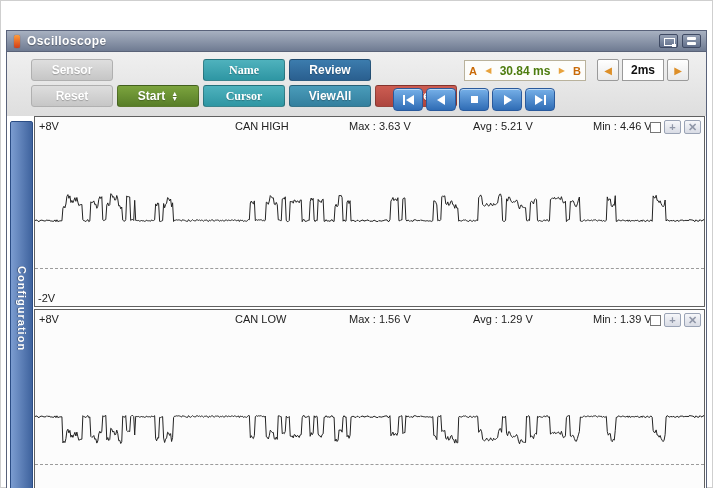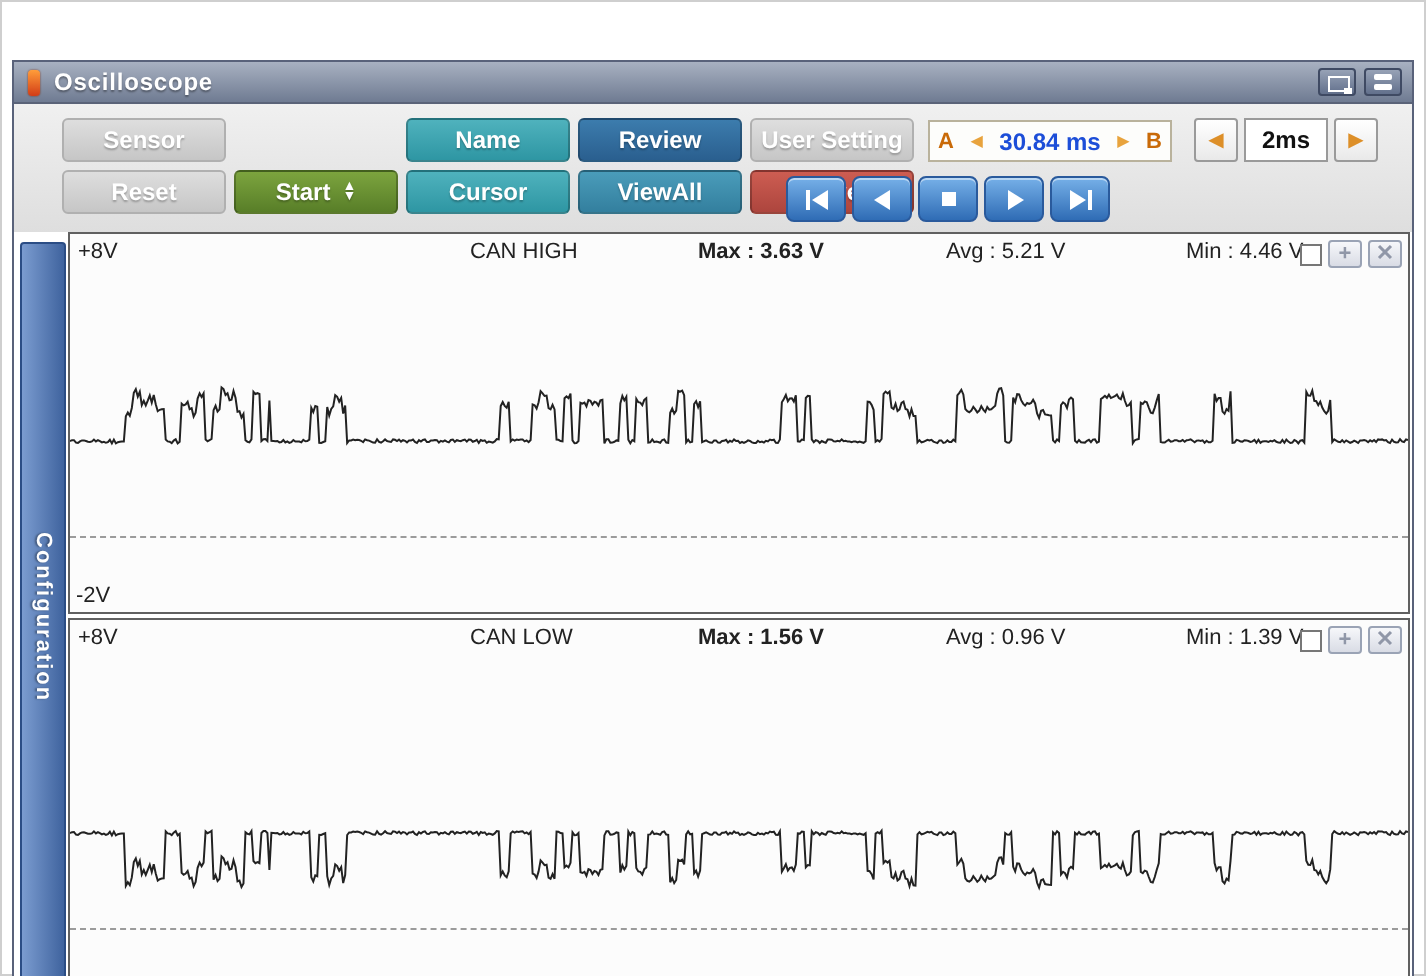--- a/index.html
+++ b/index.html
@@ -24,33 +24,33 @@
   .glyph-restore::after{content:"";position:absolute;right:-2px;bottom:-2px;width:4px;height:3px;background:#fff;}
   .glyph-split b{display:block;width:9px;height:3px;background:#fff;margin:2px auto 0;border-radius:1px;}
 
   
   .toolbar{position:absolute;left:0;top:21px;right:0;height:64px;
            background:linear-gradient(#f0f0f0,#dedede);border-bottom:1px solid #8f8f8f;}
   .btn{position:absolute;height:22px;width:82px;border-radius:3px;border:1px solid rgba(0,0,0,.25);
        color:#fff;font-size:12px;font-weight:bold;display:flex;align-items:center;justify-content:center;
        box-sizing:border-box;text-shadow:0 1px 1px rgba(0,0,0,.25);cursor:default;}
   .b-gray {background:linear-gradient(#dedede,#c6c6c6);border-color:#b0b0b0;}
-  .b-teal {background:linear-gradient(#4fb2bd,#2e96a3);}
+  .b-teal {background:linear-gradient(#4fb2bd,#2e96a3);font-family:Liberation Serif, serif;}
   .b-steel{background:linear-gradient(#3c7cad,#2a5f8f);}
   .b-blue {background:linear-gradient(#4a9cba,#337f9e);}
   .b-green{background:linear-gradient(#7ca43e,#587e28);}
   .b-red  {background:linear-gradient(#cd5d52,#ad453e);}
   .sortmark{display:flex;flex-direction:column;margin-left:6px;line-height:5px;font-size:7px;}
 
   .ab-box{position:absolute;left:457px;top:8px;width:122px;height:21px;background:#fdfdfb;
           border:1px solid #b9b29c;box-sizing:border-box;display:flex;align-items:center;
           justify-content:space-between;padding:0 4px;}
   .ab-letter{color:#c96a08;font-size:11px;font-weight:bold;}
   .ab-arrow{color:#e8a33d;font-size:8px;}
-  .ab-value{color:#1d4ed8;font-size:12px;font-weight:bold;}
+  .ab-value{color:#4d7c0f;font-size:12px;font-weight:bold;}
 
   .tb-group{position:absolute;left:590px;top:7px;display:flex;gap:3px;}
   .tb-btn{width:22px;height:22px;background:linear-gradient(#fff,#e9e9e9);border:1px solid #9a9a9a;
           border-radius:2px;display:flex;align-items:center;justify-content:center;
           color:#dd8f28;font-size:10px;box-sizing:border-box;}
   .tb-val{width:42px;height:22px;background:#fff;border:1px solid #9a9a9a;display:flex;
           align-items:center;justify-content:center;font-size:12px;font-weight:bold;color:#111;box-sizing:border-box;}
 
   .playback{position:absolute;left:386px;top:36px;display:flex;gap:3px;}
   .pb-btn{width:28px;height:21px;border-radius:4px;border:1px solid #2a5a9c;
@@ -65,21 +65,21 @@
            display:flex;align-items:center;justify-content:center;box-sizing:border-box;}
   .sidebar span{writing-mode:vertical-rl;text-orientation:sideways;color:#fff;font-size:11px;
                 font-weight:bold;letter-spacing:1px;text-shadow:0 1px 1px rgba(0,0,0,.35);}
 
   .ch{position:absolute;left:27px;right:1px;background:#fcfcfc;border:1px solid #606060;box-sizing:border-box;}
   .ch0{top:0;height:191px;}
   .ch1{top:193px;height:194px;}
   .ch svg{position:absolute;left:0;top:0;width:100%;height:100%;}
   .zero{position:absolute;left:0;right:0;top:80%;border-top:1px dashed #9b9b9b;}
   .hlabel{position:absolute;top:3px;font-size:11px;color:#222;}
-  .l-scale{left:4px;}  .l-name{left:200px;} .l-max{left:314px;font-weight:bold;} .l-avg{left:438px;} .l-min{left:558px;}
+  .l-scale{left:4px;}  .l-name{left:200px;} .l-max{left:314px;} .l-avg{left:438px;} .l-min{left:558px;}
   .blabel{position:absolute;left:3px;bottom:2px;font-size:11px;color:#222;}
   .rmark{position:absolute;right:4px;bottom:1px;font-size:10px;color:#555;}
   .ch-ctrl{position:absolute;right:3px;top:3px;display:flex;gap:3px;align-items:center;}
   .chk{width:11px;height:11px;background:#fff;border:1px solid #777;box-sizing:border-box;}
   .mini{width:17px;height:14px;border:1px solid #9aa3b5;border-radius:2px;box-sizing:border-box;
         background:linear-gradient(#f6f7fa,#d9dce5);color:#9097a8;font-size:11px;font-weight:bold;
         display:flex;align-items:center;justify-content:center;line-height:1;}
 </style>
 </head>
 <body>
@@ -106,23 +106,20 @@
   <div class="toolbar">
 
     <div class="btn b-gray" style="left:24px;top:7px">
           <span>Sensor</span>
         </div>
     <div class="btn b-teal" style="left:196px;top:7px">
           <span>Name</span>
         </div>
     <div class="btn b-steel" style="left:282px;top:7px">
           <span>Review</span>
-        </div>
-    <div class="btn b-gray" style="left:368px;top:7px">
-          <span>User Setting</span>
         </div>
 
     <div class="ab-box">
       <span class="ab-letter">A</span>
       <span class="ab-arrow">◀</span>
       <span class="ab-value">30.84 ms</span>
       <span class="ab-arrow">▶</span>
       <span class="ab-letter">B</span>
     </div>
 
@@ -216,21 +213,21 @@
     </div>
 
     <div class="ch ch1">
       <svg width="671" height="192" preserveAspectRatio="none" viewBox="0 0 671 192">
         <polyline fill="none" stroke="#222" stroke-width="1" points="0,106.6 1,106.1 2,106.0 3,107.3 4,107.5 5,106.7 6,106.2 7,106.1 8,106.5 9,106.9 10,106.9 11,106.7 12,105.7 13,106.7 14,106.1 15,106.6 16,107.2 17,106.8 18,107.4 19,107.1 20,105.9 21,107.7 22,105.8 23,107.7 24,107.1 25,106.9 26,106.8 27,106.8 28,132.9 29,131.1 30,132.6 31,128.7 32,121.0 33,119.2 34,122.9 35,120.4 36,127.2 37,125.0 38,127.4 39,124.9 40,122.3 41,126.0 42,122.1 43,126.7 44,130.3 45,129.6 46,129.3 47,129.2 48,105.7 49,106.7 50,106.9 51,107.6 52,106.3 53,105.5 54,107.7 55,106.9 56,126.4 57,127.4 58,126.8 59,125.5 60,129.3 61,128.8 62,133.1 63,131.0 64,123.9 65,121.3 66,123.1 67,121.3 68,105.7 69,106.6 70,106.1 71,105.4 72,129.8 73,127.5 74,130.5 75,129.4 76,118.2 77,119.1 78,122.1 79,121.1 80,124.8 81,124.4 82,120.1 83,123.5 84,130.7 85,130.3 86,133.5 87,131.7 88,106.1 89,106.9 90,107.2 91,105.6 92,120.5 93,121.6 94,121.1 95,121.6 96,106.5 97,105.5 98,105.5 99,106.5 100,125.0 101,106.4 102,106.5 103,106.6 104,106.5 105,107.2 106,107.0 107,106.0 108,107.2 109,106.7 110,107.4 111,107.1 112,106.0 113,106.8 114,106.8 115,106.7 116,107.2 117,105.9 118,106.6 119,106.5 120,105.7 121,128.6 122,130.8 123,127.7 124,128.1 125,107.4 126,107.5 127,107.0 128,106.6 129,128.1 130,132.5 131,129.2 132,127.9 133,122.2 134,123.0 135,125.4 136,123.6 137,131.5 138,127.5 139,107.5 140,106.2 141,106.2 142,105.8 143,106.0 144,105.8 145,106.0 146,106.4 147,107.1 148,105.7 149,106.1 150,106.3 151,106.8 152,107.3 153,107.4 154,105.6 155,106.9 156,107.3 157,106.6 158,105.6 159,106.5 160,106.8 161,107.0 162,105.7 163,105.8 164,106.5 165,105.8 166,106.8 167,106.0 168,106.3 169,107.2 170,106.3 171,106.3 172,105.8 173,107.0 174,107.5 175,106.1 176,106.8 177,106.0 178,105.7 179,106.9 180,107.0 181,106.1 182,106.2 183,106.0 184,106.1 185,107.3 186,106.4 187,106.7 188,106.1 189,106.8 190,107.2 191,105.9 192,105.8 193,106.9 194,106.1 195,106.4 196,106.6 197,106.1 198,105.8 199,106.8 200,105.8 201,105.9 202,106.9 203,106.5 204,105.9 205,107.5 206,106.0 207,106.5 208,106.2 209,107.4 210,106.8 211,107.0 212,107.4 213,106.7 214,105.5 215,105.7 216,127.7 217,125.7 218,127.7 219,128.6 220,125.6 221,106.7 222,105.7 223,106.3 224,105.8 225,106.0 226,105.8 227,105.7 228,106.7 229,106.2 230,107.1 231,106.0 232,126.8 233,127.3 234,129.0 235,125.7 236,120.2 237,121.3 238,122.6 239,122.4 240,128.8 241,129.4 242,127.0 243,129.4 244,105.8 245,105.9 246,106.5 247,106.7 248,123.7 249,122.8 250,123.7 251,121.4 252,106.2 253,107.6 254,107.5 255,106.5 256,126.1 257,126.5 258,125.9 259,127.9 260,124.6 261,125.0 262,127.0 263,125.5 264,125.9 265,127.5 266,124.9 267,124.6 268,107.7 269,105.6 270,105.6 271,107.4 272,107.3 273,106.9 274,106.2 275,106.4 276,126.3 277,122.6 278,124.8 279,123.0 280,105.8 281,107.6 282,106.0 283,106.6 284,124.0 285,125.7 286,125.9 287,127.3 288,124.6 289,123.8 290,107.3 291,107.2 292,105.7 293,107.1 294,106.8 295,107.0 296,107.4 297,106.0 298,105.7 299,107.3 300,107.4 301,131.1 302,129.0 303,131.5 304,130.0 305,119.9 306,120.4 307,119.8 308,122.2 309,107.2 310,105.7 311,107.2 312,106.9 313,126.7 314,125.3 315,128.3 316,125.3 317,107.1 318,106.6 319,106.2 320,106.7 321,107.3 322,107.4 323,106.3 324,106.3 325,107.3 326,107.4 327,106.4 328,106.4 329,105.9 330,107.3 331,106.4 332,106.9 333,105.7 334,106.5 335,106.3 336,107.5 337,106.9 338,107.4 339,107.0 340,106.2 341,106.5 342,107.2 343,107.5 344,107.5 345,106.4 346,107.1 347,106.8 348,107.3 349,106.4 350,106.7 351,105.8 352,106.1 353,105.8 354,107.4 355,107.5 356,105.7 357,125.8 358,124.1 359,122.1 360,125.3 361,123.9 362,123.7 363,125.4 364,122.3 365,106.7 366,106.8 367,105.8 368,105.9 369,123.6 370,122.5 371,122.7 372,105.6 373,107.1 374,106.1 375,106.4 376,107.5 377,106.5 378,107.0 379,107.4 380,105.8 381,105.7 382,105.9 383,106.5 384,106.7 385,106.4 386,106.7 387,105.7 388,106.6 389,106.4 390,106.8 391,106.8 392,107.1 393,106.7 394,106.8 395,107.2 396,106.8 397,107.1 398,107.4 399,106.6 400,125.4 401,125.6 402,127.1 403,129.7 404,106.8 405,106.1 406,106.7 407,105.4 408,121.5 409,120.4 410,121.3 411,120.4 412,128.5 413,129.2 414,126.5 415,130.2 416,129.4 417,126.1 418,125.4 419,129.2 420,129.6 421,133.1 422,129.3 423,132.7 424,132.8 425,107.2 426,106.1 427,107.2 428,106.9 429,106.4 430,105.9 431,106.2 432,105.9 433,106.8 434,107.2 435,107.5 436,106.2 437,106.2 438,107.5 439,107.2 440,106.2 441,107.0 442,107.0 443,105.8 444,106.6 445,122.3 446,121.0 447,119.4 448,121.8 449,129.2 450,130.4 451,130.8 452,130.0 453,128.1 454,129.4 455,130.9 456,130.0 457,127.8 458,129.6 459,130.7 460,128.2 461,129.5 462,129.3 463,128.4 464,127.5 465,121.3 466,118.8 467,118.7 468,122.3 469,106.6 470,107.3 471,107.4 472,106.1 473,123.4 474,125.7 475,121.7 476,121.8 477,124.7 478,126.5 479,127.5 480,126.2 481,126.7 482,126.2 483,124.5 484,126.4 485,131.4 486,133.8 487,130.1 488,129.7 489,132.0 490,132.2 491,132.4 492,132.5 493,106.2 494,107.2 495,105.6 496,106.5 497,127.2 498,125.9 499,126.6 500,128.7 501,124.4 502,123.4 503,124.2 504,106.4 505,107.3 506,106.0 507,107.1 508,107.2 509,107.3 510,106.4 511,105.9 512,107.1 513,105.8 514,105.7 515,107.3 516,106.8 517,124.1 518,123.4 519,122.5 520,123.5 521,121.9 522,123.6 523,123.2 524,122.7 525,121.9 526,123.6 527,124.3 528,121.3 529,125.0 530,127.7 531,127.2 532,125.8 533,107.7 534,106.1 535,105.7 536,105.5 537,126.0 538,126.6 539,125.3 540,125.7 541,128.5 542,131.0 543,131.3 544,128.5 545,124.9 546,121.6 547,107.0 548,107.3 549,107.3 550,106.5 551,105.8 552,106.8 553,106.7 554,106.1 555,106.1 556,106.6 557,106.6 558,105.9 559,106.9 560,106.1 561,106.0 562,105.7 563,106.3 564,107.1 565,106.2 566,106.2 567,106.4 568,106.2 569,107.4 570,106.4 571,107.1 572,107.1 573,106.4 574,121.5 575,125.2 576,123.6 577,123.6 578,130.6 579,131.7 580,129.3 581,130.1 582,120.3 583,107.4 584,107.3 585,105.9 586,106.2 587,106.7 588,106.8 589,106.1 590,106.2 591,106.5 592,107.0 593,106.7 594,106.0 595,107.4 596,105.9 597,107.4 598,106.7 599,106.6 600,106.6 601,107.0 602,106.4 603,106.7 604,106.1 605,106.9 606,107.3 607,107.4 608,106.0 609,107.4 610,105.8 611,106.8 612,107.5 613,107.3 614,106.0 615,106.5 616,107.7 617,106.3 618,106.1 619,107.2 620,120.4 621,122.4 622,122.5 623,119.9 624,125.0 625,125.3 626,127.2 627,125.5 628,128.5 629,130.3 630,131.6 631,130.1 632,124.7 633,107.0 634,105.6 635,106.3 636,106.9 637,107.1 638,106.1 639,107.2 640,106.2 641,106.8 642,107.4 643,107.0 644,106.2 645,106.8 646,107.5 647,106.1 648,106.2 649,106.0 650,106.3 651,107.1 652,106.1 653,106.8 654,106.0 655,107.0 656,105.7 657,105.8 658,105.7 659,106.2 660,106.0 661,107.1 662,107.5 663,105.8 664,106.9 665,107.2 666,107.1 667,105.6 668,106.7 669,107.0 670,105.7 671,106.0"></polyline>
       </svg>
       <div class="zero"></div>
       <span class="hlabel l-scale">+8V</span>
       <span class="hlabel l-name">CAN LOW</span>
       <span class="hlabel l-max">Max : 1.56 V</span>
-      <span class="hlabel l-avg">Avg : 0.96 V</span>
+      <span class="hlabel l-avg">Avg : 1.29 V</span>
       <span class="hlabel l-min">Min : 1.39 V</span>
       <div class="ch-ctrl">
         <div class="chk"></div>
         <div class="mini">
               <span>+</span>
             </div>
         <div class="mini">
               <span>✕</span>
             </div>
       </div>

